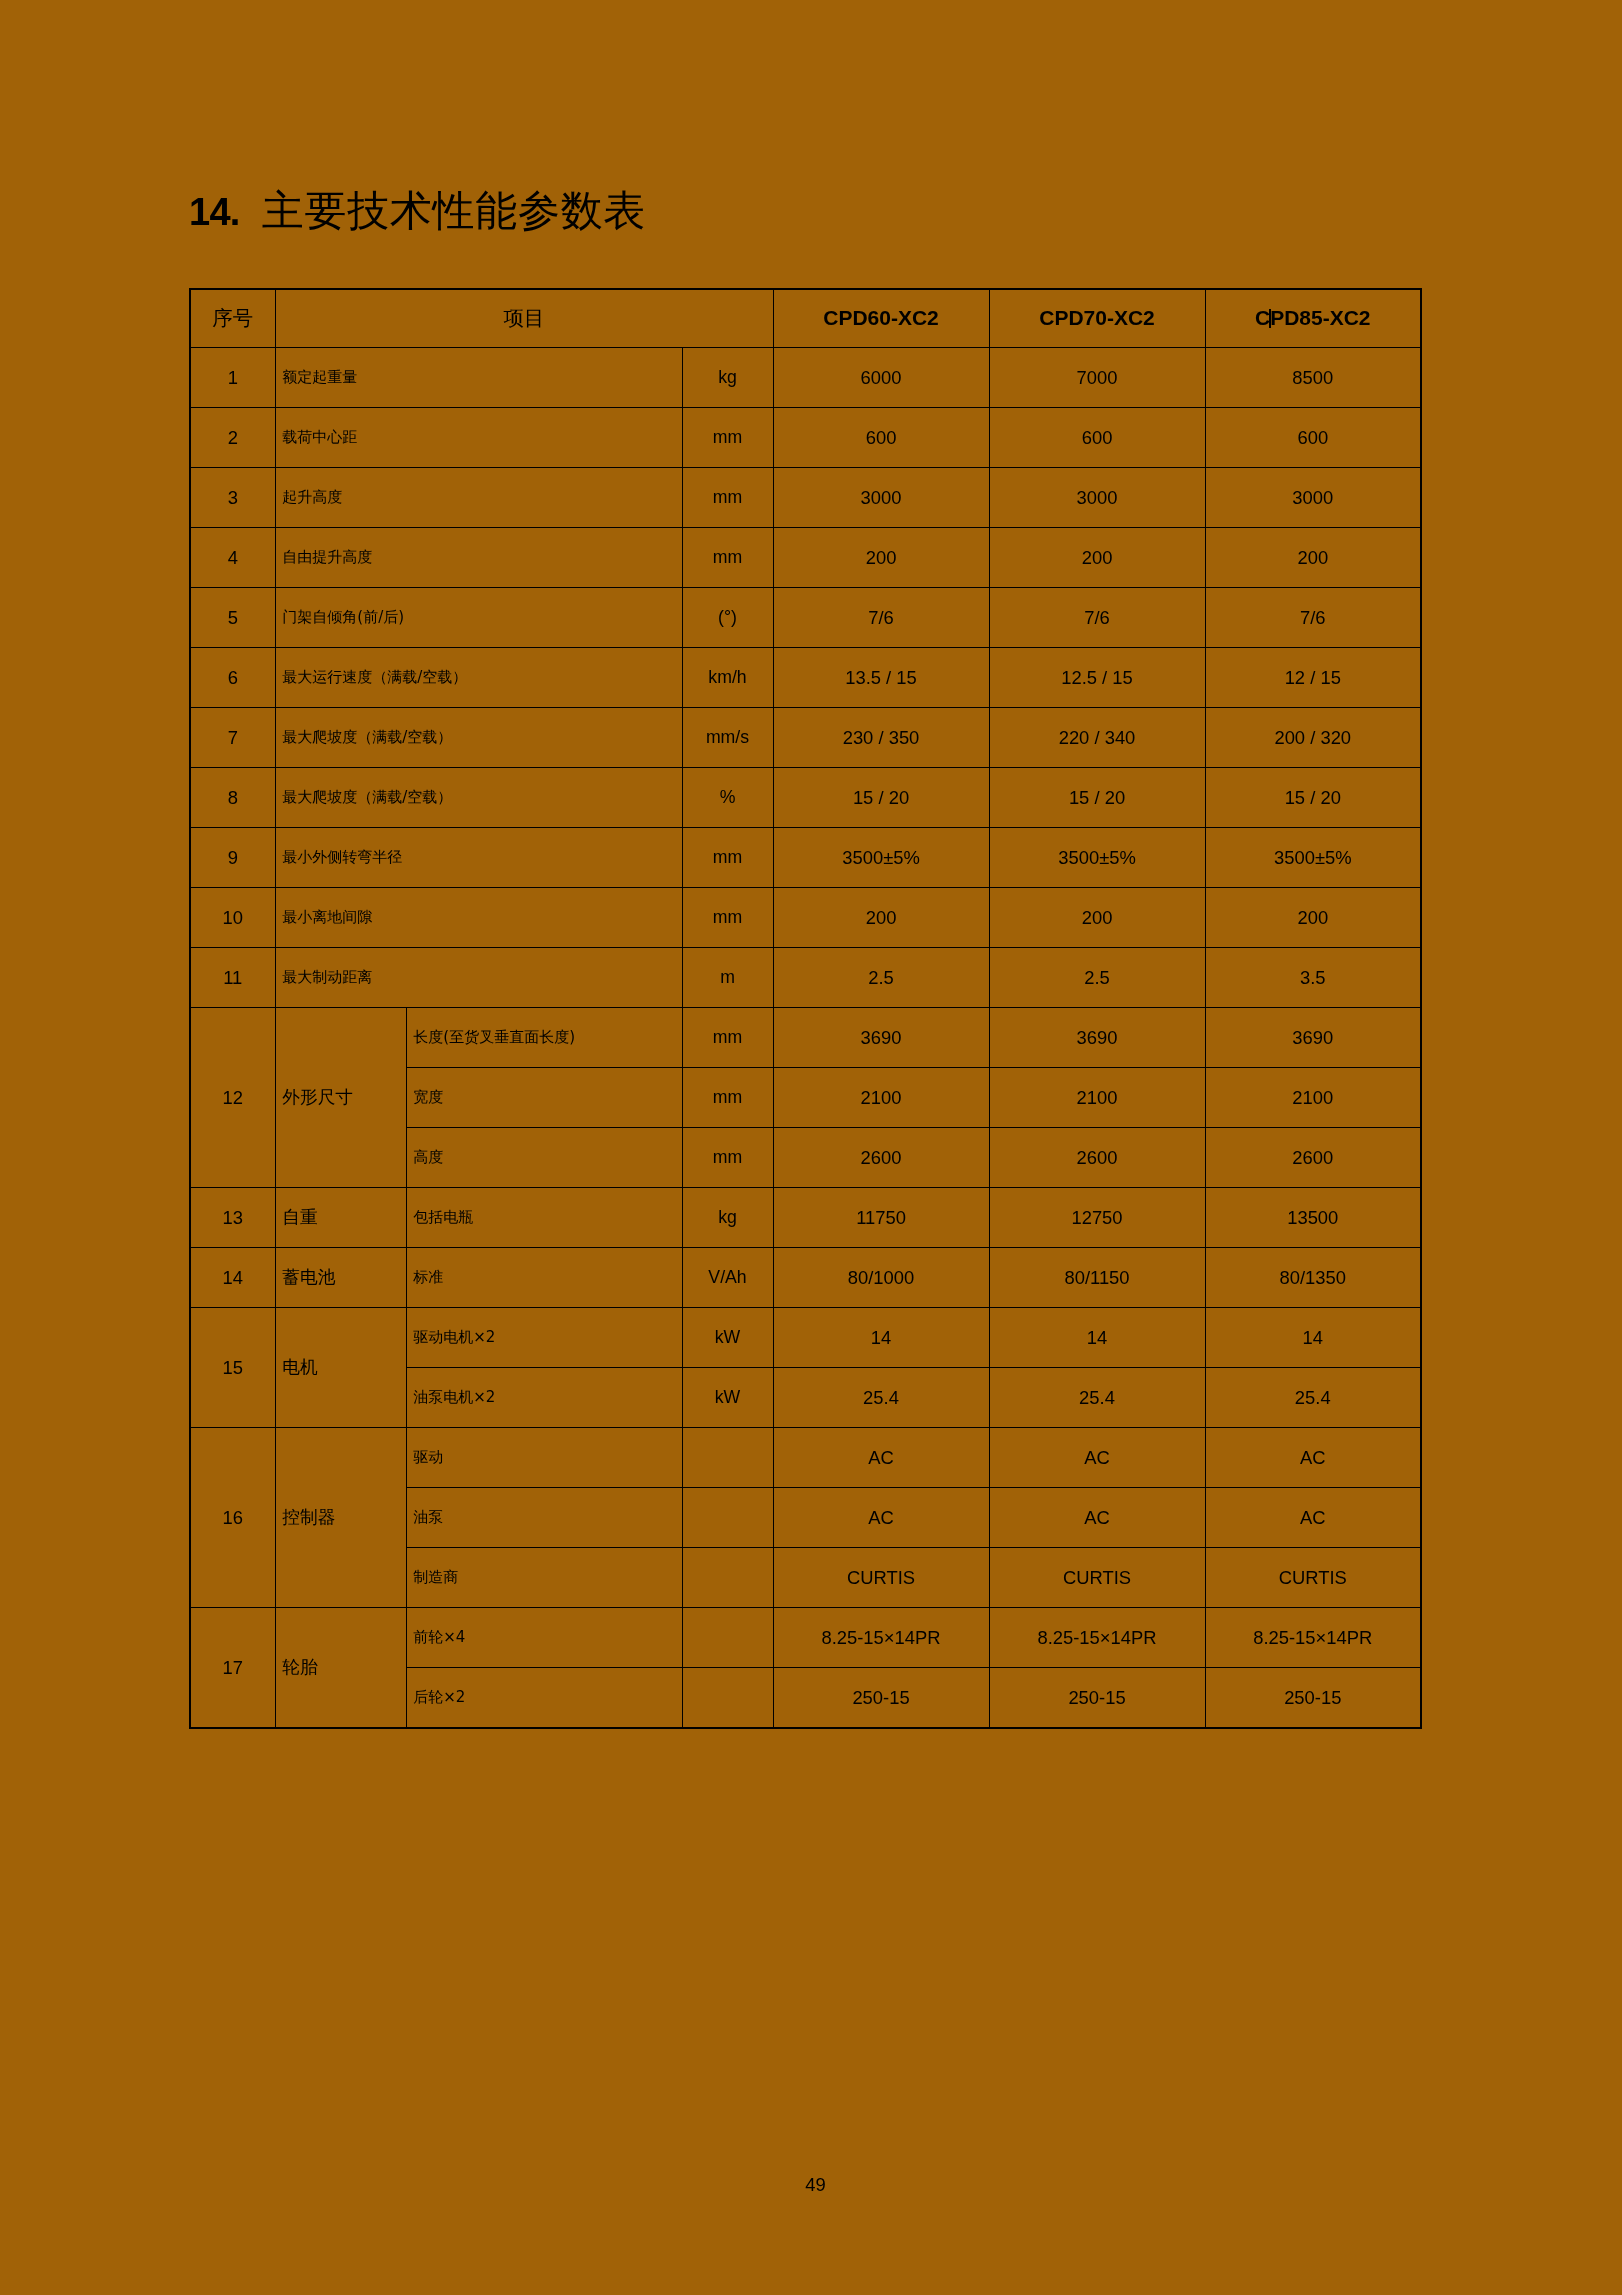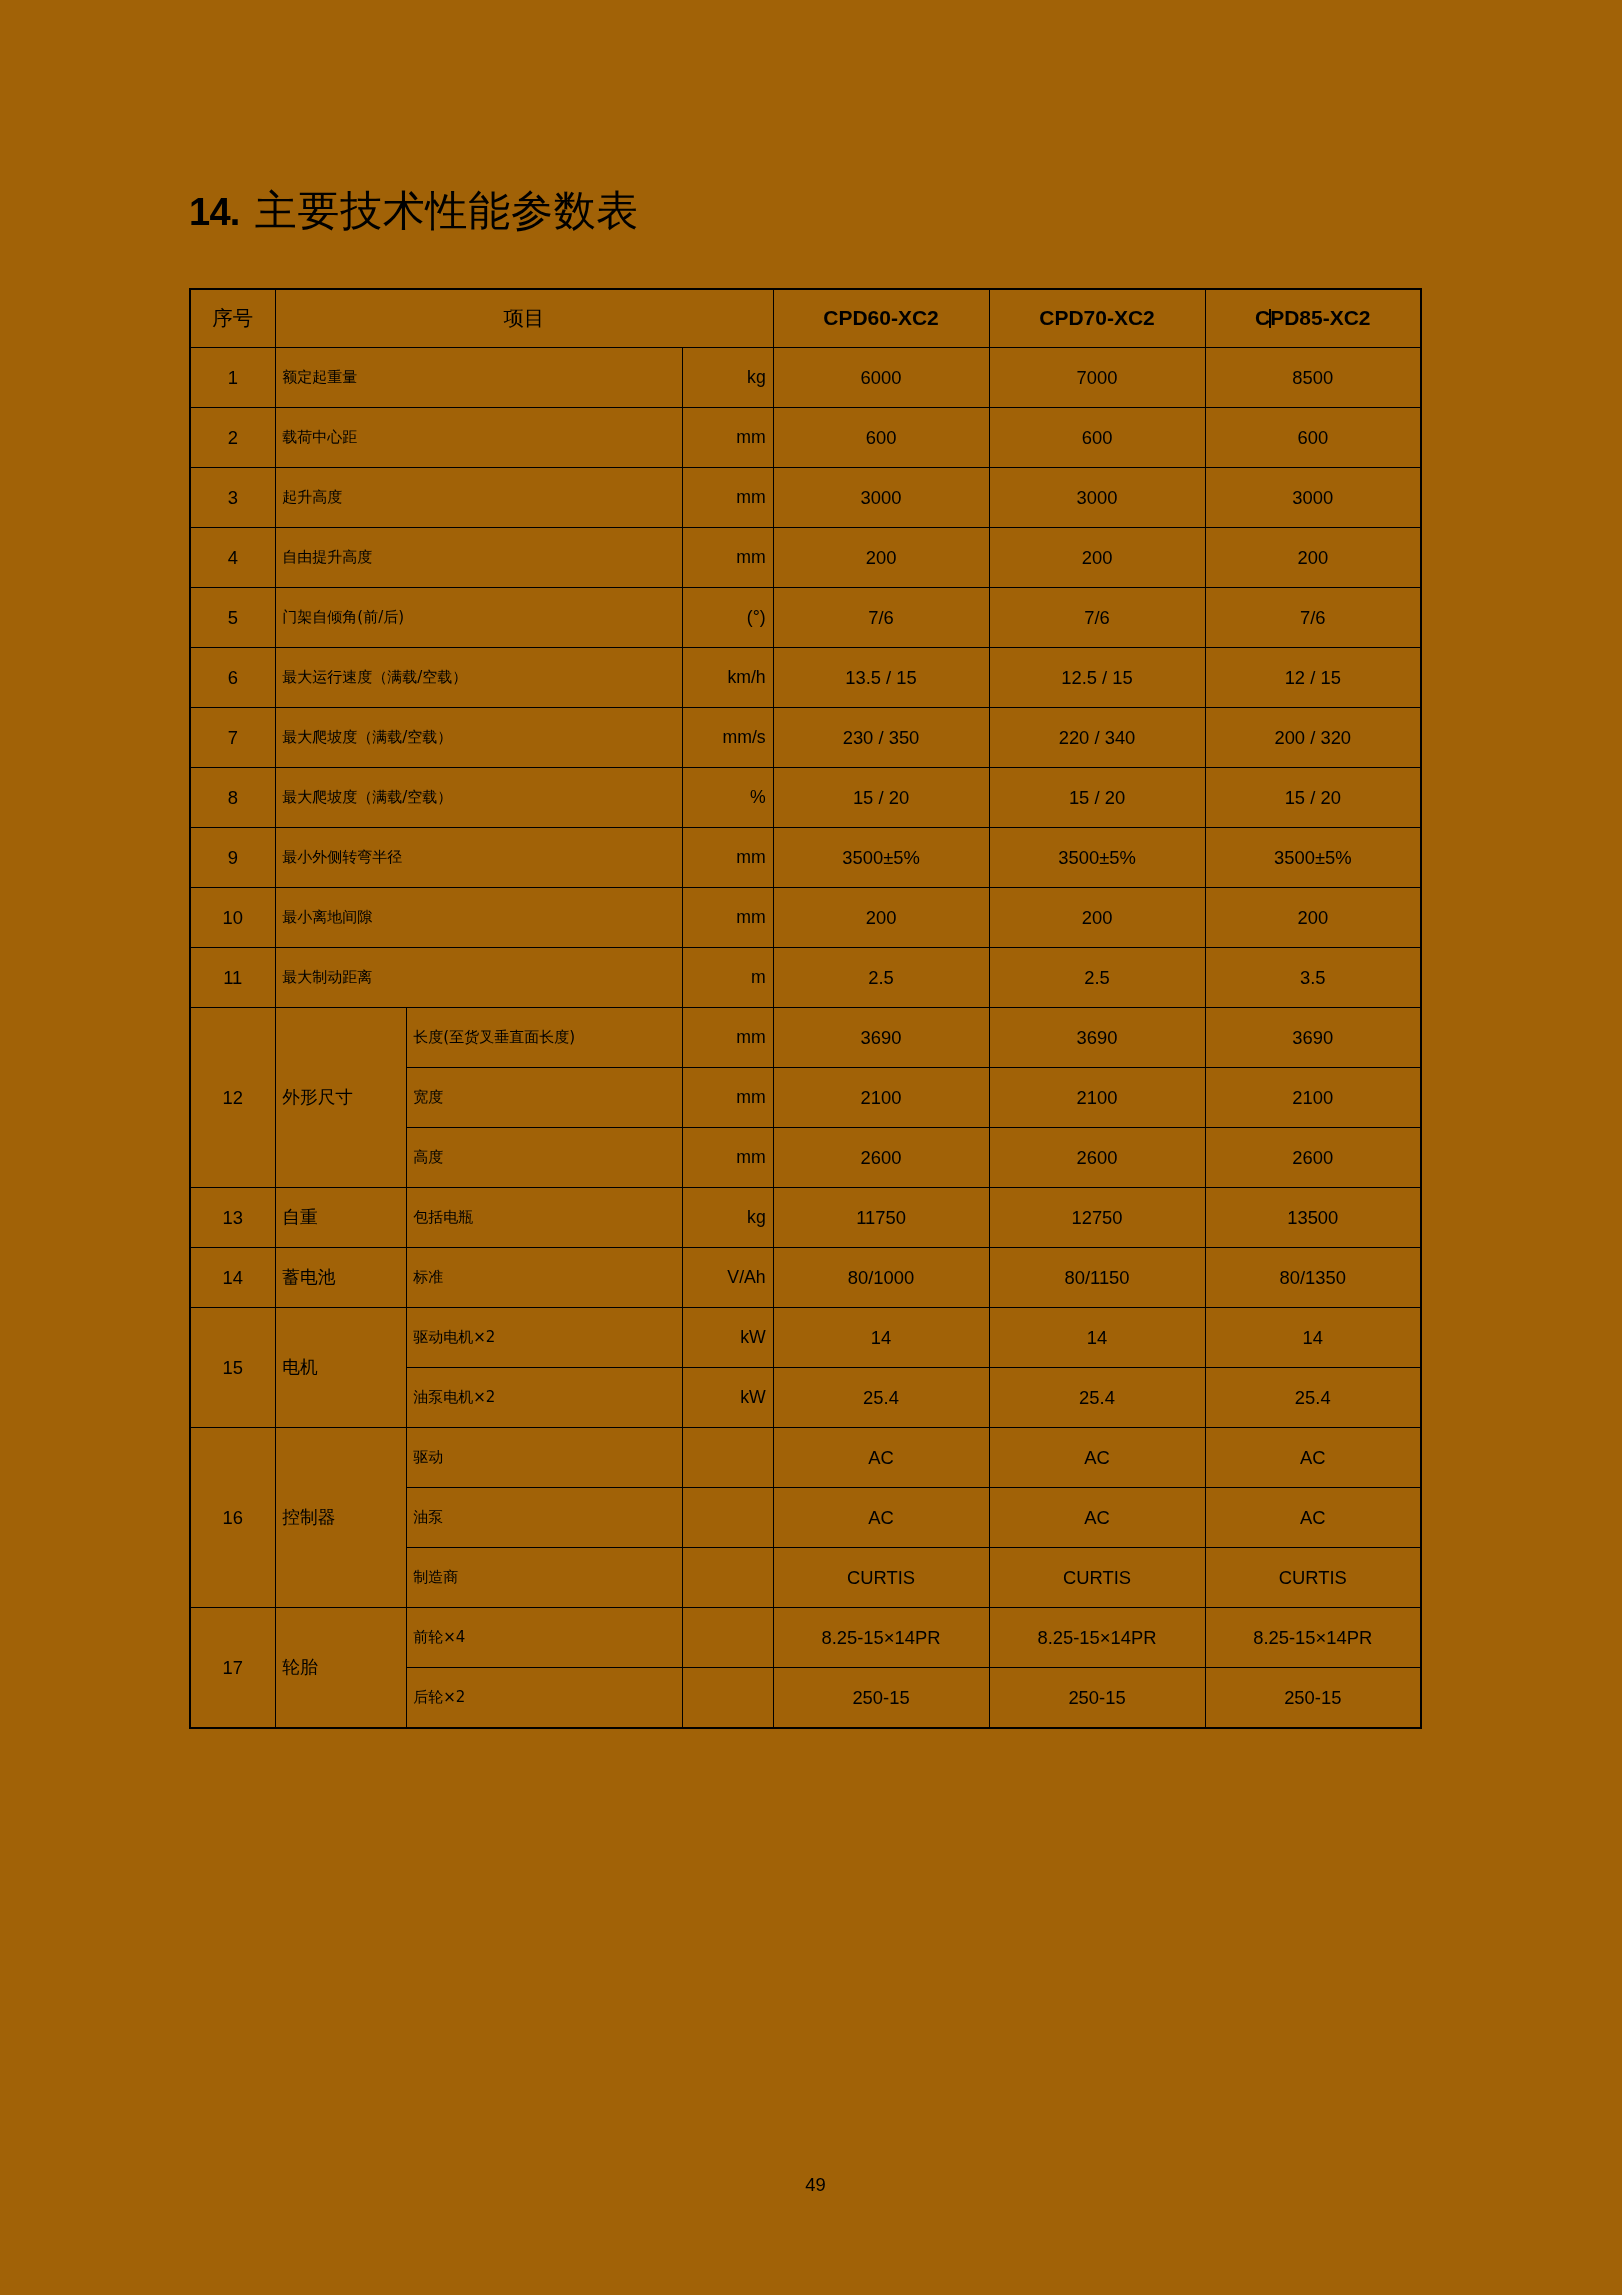--- a/index.html
+++ b/index.html
@@ -33,21 +33,21 @@
   }
   .title-num {
     font-size: 38px;
     font-weight: bold;
     letter-spacing: -0.7px;
     font-family: "Liberation Sans", "DejaVu Sans", sans-serif;
   }
   .title-text {
     font-size: 42px;
     font-weight: normal;
-    margin-left: 15px;
+    margin-left: 22px;
     font-family: "DejaVu Sans", "Liberation Sans", sans-serif;
     letter-spacing: 0.7px;
   }
   
   .spec-table {
     position: absolute;
     left: 189px;
     top: 288px;
     width: 1232px;
     border-collapse: collapse;
@@ -90,21 +90,21 @@
     font-size: 15px;
   }
   .num {
     font-family: "Liberation Sans", "DejaVu Sans", sans-serif;
     font-size: 18.4px;
     text-align: center;
   }
   .unit {
     font-family: "Liberation Sans", "DejaVu Sans", sans-serif;
     font-size: 17.7px;
-    text-align: right;
+    text-align: center;
   }
   .idx {
     font-family: "Liberation Sans", "DejaVu Sans", sans-serif;
     font-size: 18.4px;
     text-align: center;
   }
   .catcell {
     font-family: "DejaVu Sans", "Liberation Sans", sans-serif;
     font-size: 17.7px;
     text-align: left;

